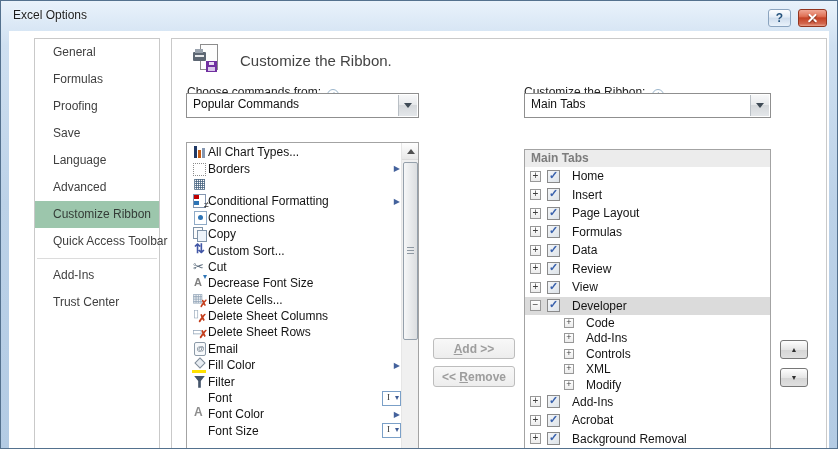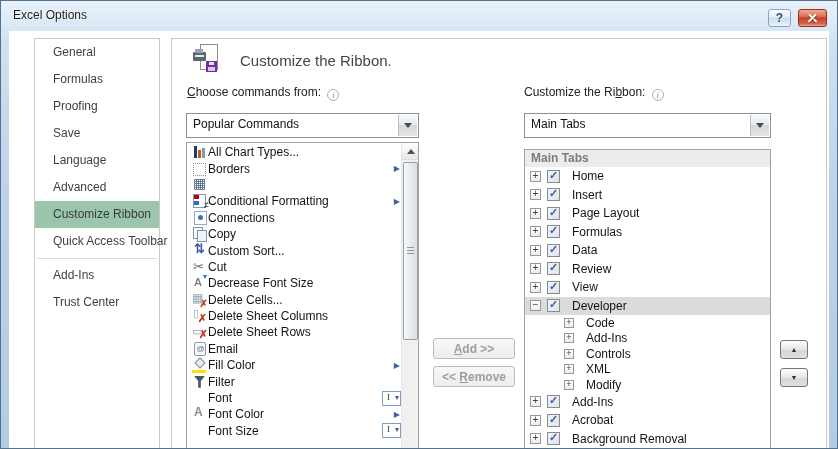--- a/index.html
+++ b/index.html
@@ -44,21 +44,21 @@
   .h-icon .disk::before{content:"";position:absolute;left:3px;top:1px;width:5px;height:3px;background:#e9ddf3;}
   .h-icon .disk::after{content:"";position:absolute;left:2px;top:6px;width:7px;height:4px;background:#d9c6ea;}
   
   .sec-label{position:absolute;top:84px;font-size:12px;color:#222;}
   .sec-label .u{text-decoration:underline;}
   .info-icon{display:inline-block;width:12px;height:12px;margin-left:3px;vertical-align:-2px;border-radius:50%;
     border:1px solid #9cb6cc;color:#6f94b4;font-size:9px;line-height:11px;text-align:center;
     font-family:"Liberation Serif",serif;font-style:italic;box-sizing:border-box;}
   .info-icon::before{content:"i";}
   
-  .dropdown{position:absolute;top:112px;height:25px;background:#fff;border:1px solid #8f8f8f;box-sizing:border-box;}
+  .dropdown{position:absolute;top:92px;height:25px;background:#fff;border:1px solid #8f8f8f;box-sizing:border-box;}
   .dd-value{position:absolute;left:6px;top:3px;font-size:12px;color:#111;}
   .dd-btn{position:absolute;right:1px;top:1px;bottom:1px;width:18px;
     background:linear-gradient(#f7f8f9,#e8eaec 45%,#d5d8db 50%,#e4e7ea);border-left:1px solid #b9bfc5;}
   .dd-arrow{position:absolute;left:5px;top:8px;width:0;height:0;border-left:4px solid transparent;
     border-right:4px solid transparent;border-top:5px solid #3f4a55;}
   
   .cmd-list{position:absolute;left:185px;top:141px;width:233px;height:308px;background:#fff;
     border:1px solid #a3a3a3;box-sizing:border-box;overflow:hidden;}
   .cmd-rows{position:absolute;left:0;top:1px;right:17px;}
   .cmd-row{height:16.4px;display:flex;align-items:center;padding-left:5px;font-size:12px;color:#141414;white-space:nowrap;}

